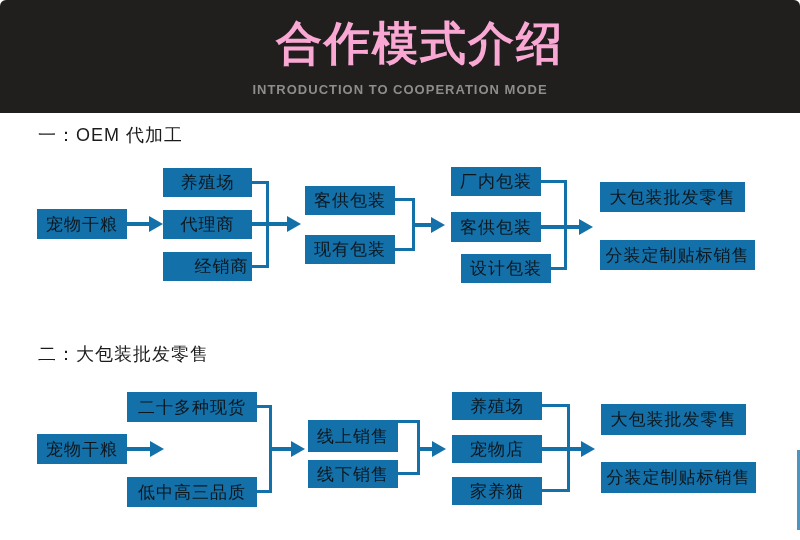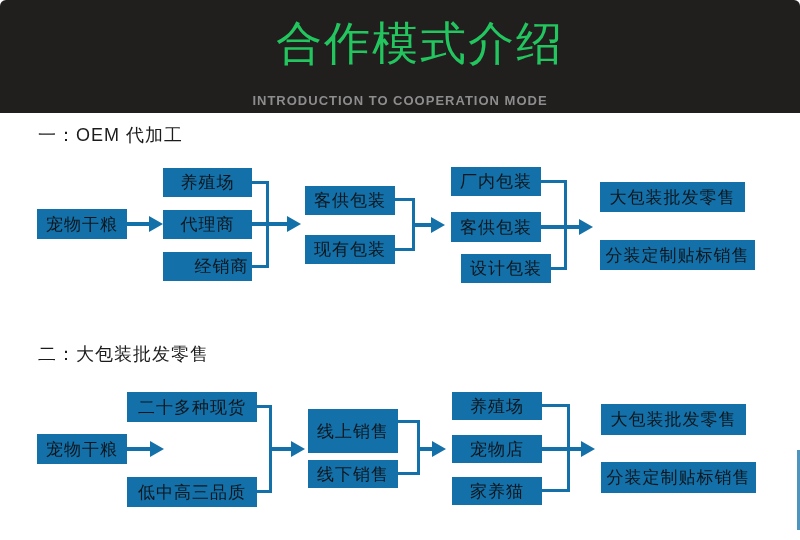--- a/index.html
+++ b/index.html
@@ -2,22 +2,22 @@
 <html><head>
 <meta charset="utf-8">
 <style>
   :root { --blue:#1470A8; --ink:#0d161d; }
   * { box-sizing:border-box; margin:0; padding:0; }
   body { width:800px; height:540px; background:#ffffff; font-family:"Liberation Sans", sans-serif; }
   .stage { position:relative; width:800px; height:540px; overflow:hidden; background:#fff; }
 
   .header { position:absolute; left:0; top:0; width:800px; height:113px;
             background:#211E1E; border-radius:6px 6px 0 0; text-align:center; }
-  .title { margin-top:18px; font-size:46px; font-weight:normal; color:#22c55e; letter-spacing:2px; line-height:1.1;margin-left:40px; }
-  .subtitle { margin-top:24px; font-size:13px; font-weight:bold; color:#8D8D8D; letter-spacing:1px; }
+  .title { margin-top:18px; font-size:46px; font-weight:bold; color:#f9a8d4; letter-spacing:2px; line-height:1.1;margin-left:40px; }
+  .subtitle { margin-top:13px; font-size:13px; font-weight:bold; color:#8D8D8D; letter-spacing:1px; }
 
   .section-label { position:absolute; font-size:18px; color:#1b1b1b; letter-spacing:1px; white-space:nowrap; }
 
   .box { position:absolute; background:var(--blue); color:var(--ink);
          display:flex; align-items:center; justify-content:center;
          font-size:17px; letter-spacing:1px; white-space:nowrap; }
 
   .hline { position:absolute; height:3px; background:var(--blue); }
   .shaft { position:absolute; height:4px; background:var(--blue); }
   .vline { position:absolute; width:3px;  background:var(--blue); }
@@ -69,21 +69,21 @@
   <div class="hline" style="left:541px; top:267px; width:26px;"></div>
   <div class="vline" style="left:564px; top:180px; height:90px;"></div>
   <div class="shaft" style="left:541px; top:225px; width:39px;"></div>
   <div class="arrowhead" style="left:579px; top:219px;"></div>
 
   <div class="section-label" style="left:38px; top:342px;">二：大包装批发零售</div>
 
   <div class="box" style="left:37px;  top:434px; width:90px;  height:30px;">宠物干粮</div>
   <div class="box" style="left:127px; top:392px; width:130px; height:30px;">二十多种现货</div>
   <div class="box" style="left:127px; top:477px; width:130px; height:30px;">低中高三品质</div>
-  <div class="box" style="left:308px; top:409px; width:90px;  height:44px;">线上销售</div>
+  <div class="box" style="left:308px; top:420px; width:90px;  height:32px;">线上销售</div>
   <div class="box" style="left:308px; top:460px; width:90px;  height:28px;">线下销售</div>
   <div class="box" style="left:452px; top:392px; width:90px;  height:28px;">养殖场</div>
   <div class="box" style="left:452px; top:435px; width:90px;  height:28px;">宠物店</div>
   <div class="box" style="left:452px; top:477px; width:90px;  height:28px;">家养猫</div>
   <div class="box" style="left:601px; top:404px; width:145px; height:31px;">大包装批发零售</div>
   <div class="box" style="left:601px; top:462px; width:155px; height:31px;">分装定制贴标销售</div>
 
   <div class="shaft" style="left:123px; top:447px; width:28px;"></div>
   <div class="arrowhead" style="left:150px; top:441px;"></div>
 

